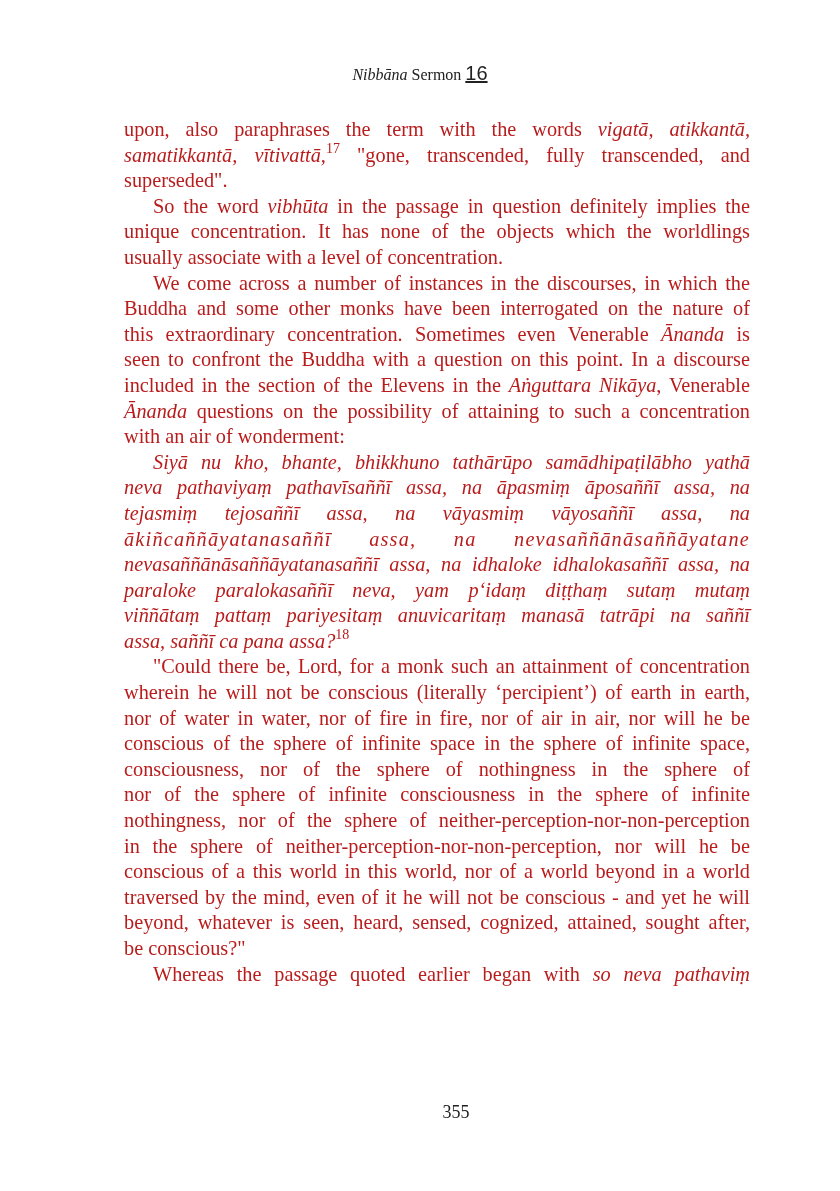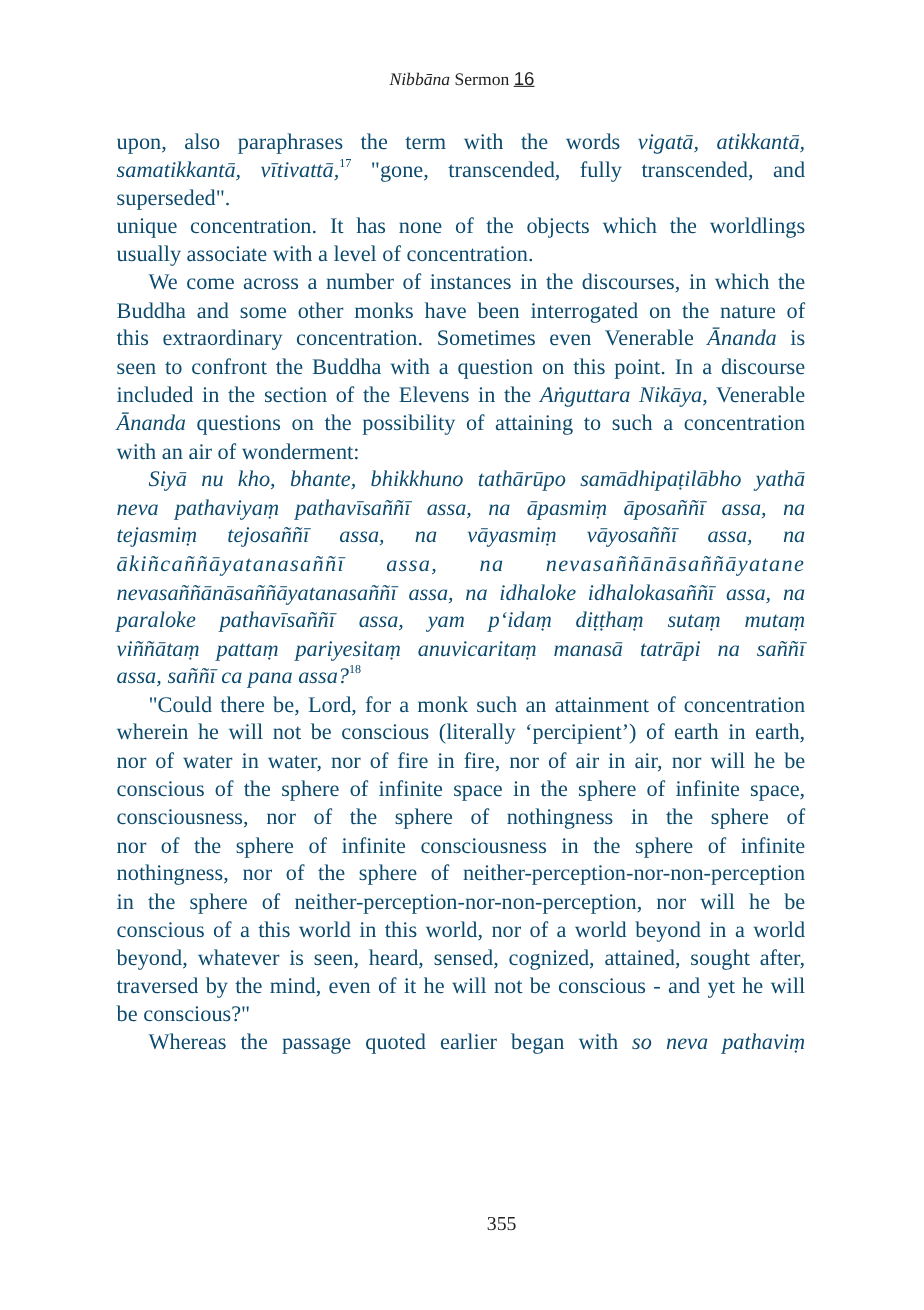--- a/index.html
+++ b/index.html
@@ -2,29 +2,29 @@
 <html><head>
 <meta charset="utf-8">
 <style>
   html, body { margin: 0; padding: 0; background: #ffffff; }
   body { width: 840px; height: 1191px; position: relative; overflow: hidden; }
   .page { position: absolute; left: 0; top: 0; width: 840px; height: 1191px; background: #fff; color: #1a1a1a; }
   .running-head {
     position: absolute; top: 62px; left: 0; width: 840px; text-align: center;
     font-family: "Liberation Serif", serif; font-size: 16px; color: #222;
   }
-  .running-head .num { font-family: "Liberation Sans", sans-serif; font-size: 17px; margin-left: 0; text-decoration: underline; }
+  .running-head .num { font-family: "Liberation Sans", sans-serif; font-size: 20px; margin-left: 0; text-decoration: underline; }
   .body-text {
-    position: absolute; left: 106px; top: 117px; width: 626px;
+    position: absolute; left: 124px; top: 117px; width: 626px;
     font-family: "Liberation Serif", serif; font-size: 20.3px; line-height: 25.6px;
-    text-align: justify; color: #0c4a6e;
+    text-align: justify; color: #b91c1c;
   }
   .body-text p { margin: 0; }
   .body-text i { font-style: italic; }
-  sup { font-size: 11px; line-height: 0; vertical-align: 9px; }
+  sup { font-size: 14px; line-height: 0; vertical-align: 9px; }
   .line { display: block; text-align: justify; text-align-last: justify; }
   .line.last { text-align-last: left; }
   .spaced { letter-spacing: 3.4px; }
   .folio {
     position: absolute; top: 1102px; left: 0; width: 840px; text-align: center;
     font-family: "Liberation Serif", serif; font-size: 18px; color: #222; margin-left: 36px;
   }
 </style>
 </head>
 <body>
@@ -39,57 +39,58 @@
 
   <div class="body-text">
 
     <p>
       <span class="line"><span>upon, also paraphrases the term with the words </span><i>vigatā, atikkantā,</i></span>
       <span class="line"><i>samatikkantā, vītivattā,</i><sup>17</sup><span> "gone, transcended, fully transcended, and</span></span>
       <span class="line last">superseded".</span>
     </p>
 
     <p>
+      <span class="line" style="padding-left:29px"><span>So the word </span><i>vibhūta</i><span> in the passage in question definitely implies the</span></span>
       <span class="line">unique concentration. It has none of the objects which the worldlings</span>
       <span class="line last">usually associate with a level of concentration.</span>
     </p>
 
     <p>
       <span class="line" style="padding-left:29px">We come across a number of instances in the discourses, in which the</span>
       <span class="line">Buddha and some other monks have been interrogated on the nature of</span>
       <span class="line"><span>this extraordinary concentration. Sometimes even Venerable </span><i>Ānanda</i><span> is</span></span>
       <span class="line">seen to confront the Buddha with a question on this point. In a discourse</span>
       <span class="line"><span>included in the section of the Elevens in the </span><i>Aṅguttara Nikāya</i><span>, Venerable</span></span>
       <span class="line"><i>Ānanda</i><span> questions on the possibility of attaining to such a concentration</span></span>
       <span class="line last">with an air of wonderment:</span>
     </p>
 
     <p style="font-style:italic">
       <span class="line" style="padding-left:29px">Siyā nu kho, bhante, bhikkhuno tathārūpo samādhipaṭilābho yathā</span>
       <span class="line">neva pathaviyaṃ pathavīsaññī assa, na āpasmiṃ āposaññī assa, na</span>
       <span class="line">tejasmiṃ tejosaññī assa, na vāyasmiṃ vāyosaññī assa, na</span>
       <span class="line" style="letter-spacing:1.2px">ākiñcaññāyatanasaññī assa, na nevasaññānāsaññāyatane</span>
       <span class="line">nevasaññānāsaññāyatanasaññī assa, na idhaloke idhalokasaññī assa, na</span>
-      <span class="line">paraloke pathavīsaññī assa, yam p‘idaṃ diṭṭhaṃ sutaṃ mutaṃ</span>
+      <span class="line">paraloke paralokasaññī neva, yam p‘idaṃ diṭṭhaṃ sutaṃ mutaṃ</span>
       <span class="line">viññātaṃ pattaṃ pariyesitaṃ anuvicaritaṃ manasā tatrāpi na saññī</span>
       <span class="line last"><span>assa, saññī ca pana assa?</span><sup style="font-style:normal">18</sup></span>
     </p>
 
     <p>
       <span class="line" style="padding-left:29px">"Could there be, Lord, for a monk such an attainment of concentration</span>
       <span class="line">wherein he will not be conscious (literally ‘percipient’) of earth in earth,</span>
       <span class="line">nor of water in water, nor of fire in fire, nor of air in air, nor will he be</span>
       <span class="line">conscious of the sphere of infinite space in the sphere of infinite space,</span>
       <span class="line">consciousness, nor of the sphere of nothingness in the sphere of</span>
       <span class="line">nor of the sphere of infinite consciousness in the sphere of infinite</span>
       <span class="line">nothingness, nor of the sphere of neither-perception-nor-non-perception</span>
       <span class="line">in the sphere of neither-perception-nor-non-perception, nor will he be</span>
       <span class="line">conscious of a this world in this world, nor of a world beyond in a world</span>
+      <span class="line">traversed by the mind, even of it he will not be conscious - and yet he will</span>
       <span class="line">beyond, whatever is seen, heard, sensed, cognized, attained, sought after,</span>
-      <span class="line">traversed by the mind, even of it he will not be conscious - and yet he will</span>
       <span class="line last">be conscious?"</span>
     </p>
 
     <p>
       <span class="line" style="padding-left:29px"><span>Whereas the passage quoted earlier began with </span><i>so neva pathaviṃ</i></span>
     </p>
 
   </div>
 
   <div class="folio">355</div>

